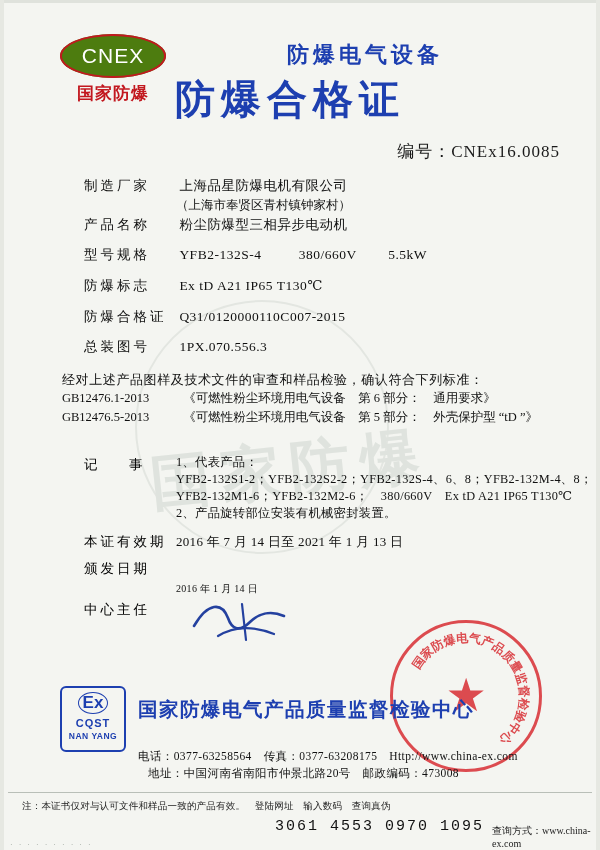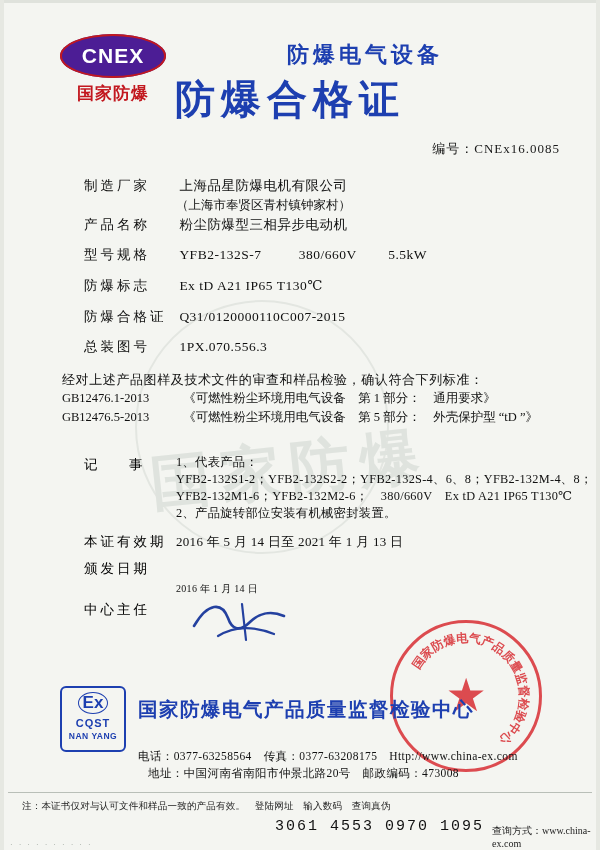--- a/index.html
+++ b/index.html
@@ -19,42 +19,42 @@
   .edge-left{position:absolute;left:0;top:0;width:4px;height:850px;background:#e6e8e2;}
   .edge-right{position:absolute;right:0;top:0;width:4px;height:850px;background:#e6e8e2;}
 
   
   .logo{
     position:absolute;left:60px;top:34px;width:106px;height:70px;
     text-align:center;
   }
   .logo-oval{
     width:106px;height:44px;border-radius:50%;
-    background:#4c1d95;color:#fff;
+    background:#4d7c0f;color:#fff;
     font-family:"Liberation Sans","DejaVu Sans",sans-serif;
-    font-weight:bold;font-size:21px;letter-spacing:1px;
+    font-weight:normal;font-size:21px;letter-spacing:1px;
     line-height:44px;
     box-shadow:inset 0 0 0 2px #c2181f;
   }
   .logo-sub{
     margin-top:4px;color:#c2181f;font-weight:bold;font-size:17px;
     letter-spacing:1px;
   }
   .title-cn{
     position:absolute;left:185px;top:40px;width:360px;
     color:#1d3fb0;font-weight:bold;font-size:22px;letter-spacing:4px;
     text-align:center;
   }
   .title-big{
     position:absolute;left:175px;top:72px;width:380px;
     color:#1d3fb0;font-weight:bold;font-size:40px;letter-spacing:6px;
   }
   .cert-no{
     position:absolute;left:0;top:140px;width:560px;
-    text-align:right;font-size:13px;color:#1a1a1a;letter-spacing:1px;
+    text-align:right;font-size:17px;color:#1a1a1a;letter-spacing:1px;
   }
 
   
   .row{position:absolute;left:84px;font-size:13.5px;color:#101010;}
   .row .lab{
     display:inline-block;width:92px;letter-spacing:3px;
   }
   .row .val{display:inline-block;letter-spacing:0.5px;}
   .sub-addr{
     position:absolute;left:176px;font-size:12.5px;color:#141414;
@@ -188,21 +188,21 @@
   </div>
   <div class="sub-addr" style="top:197px">（上海市奉贤区青村镇钟家村）</div>
 
   <div class="row" style="top:216px">
     <span class="lab">产品名称</span>
     <span class="val">粉尘防爆型三相异步电动机</span>
   </div>
 
   <div class="row" style="top:246px">
     <span class="lab">型号规格</span>
-    <span class="val val-wide">YFB2-132S-7</span>
+    <span class="val val-wide">YFB2-132S-4</span>
     <span class="val gap-val">380/660V</span>
     <span class="val gap-val2">5.5kW</span>
   </div>
 
   <div class="row" style="top:277px">
     <span class="lab">防爆标志</span>
     <span class="val val-wide">Ex tD A21 IP65 T130℃</span>
   </div>
 
   <div class="row" style="top:308px">
@@ -211,35 +211,35 @@
   </div>
 
   <div class="row" style="top:338px">
     <span class="lab">总装图号</span>
     <span class="val val-wide">1PX.070.556.3</span>
   </div>
 
   <div class="std-intro" style="top:371px">经对上述产品图样及技术文件的审查和样品检验，确认符合下列标准：</div>
   <div class="std-line" style="top:390px">
     <span class="code">GB12476.1-2013</span>
-    <span>《可燃性粉尘环境用电气设备　第 1 部分：　通用要求》</span>
+    <span>《可燃性粉尘环境用电气设备　第 6 部分：　通用要求》</span>
   </div>
   <div class="std-line" style="top:409px">
     <span class="code">GB12476.5-2013</span>
     <span>《可燃性粉尘环境用电气设备　第 5 部分：　外壳保护型 “tD ”》</span>
   </div>
 
   <div class="notes-lab" style="top:456px">记 事</div>
   <div class="notes-line" style="top:454px">1、代表产品：</div>
   <div class="notes-line" style="top:471px">YFB2-132S1-2；YFB2-132S2-2；YFB2-132S-4、6、8；YFB2-132M-4、8；</div>
   <div class="notes-line" style="top:488px">YFB2-132M1-6；YFB2-132M2-6；　380/660V　Ex tD A21 IP65 T130℃</div>
   <div class="notes-line" style="top:505px">2、产品旋转部位安装有机械密封装置。</div>
 
   <div class="sign-lab" style="top:533px">本证有效期</div>
-  <div class="notes-line" style="top:533px;font-size:13px">2016 年 5 月 14 日至 2021 年 1 月 13 日</div>
+  <div class="notes-line" style="top:533px;font-size:13px">2016 年 7 月 14 日至 2021 年 1 月 13 日</div>
 
   <div class="sign-lab" style="top:560px">颁发日期</div>
   <div class="notes-line" style="top:582px;font-size:10px">2016 年 1 月 14 日</div>
 
   <div class="sign-lab" style="top:601px">中心主任</div>
   <div class="sig">
     <svg width="110" height="48" viewBox="0 0 110 48">
       <path d="M6 30 C20 6, 34 6, 40 22 C44 34, 52 36, 62 26 C70 18, 82 14, 96 20" fill="none" stroke="#24419f" stroke-width="2.6" stroke-linecap="round"></path>
       <path d="M30 40 C46 30, 66 30, 86 38" fill="none" stroke="#24419f" stroke-width="2.2" stroke-linecap="round"></path>
       <path d="M54 8 L58 44" fill="none" stroke="#24419f" stroke-width="2.2" stroke-linecap="round"></path>

